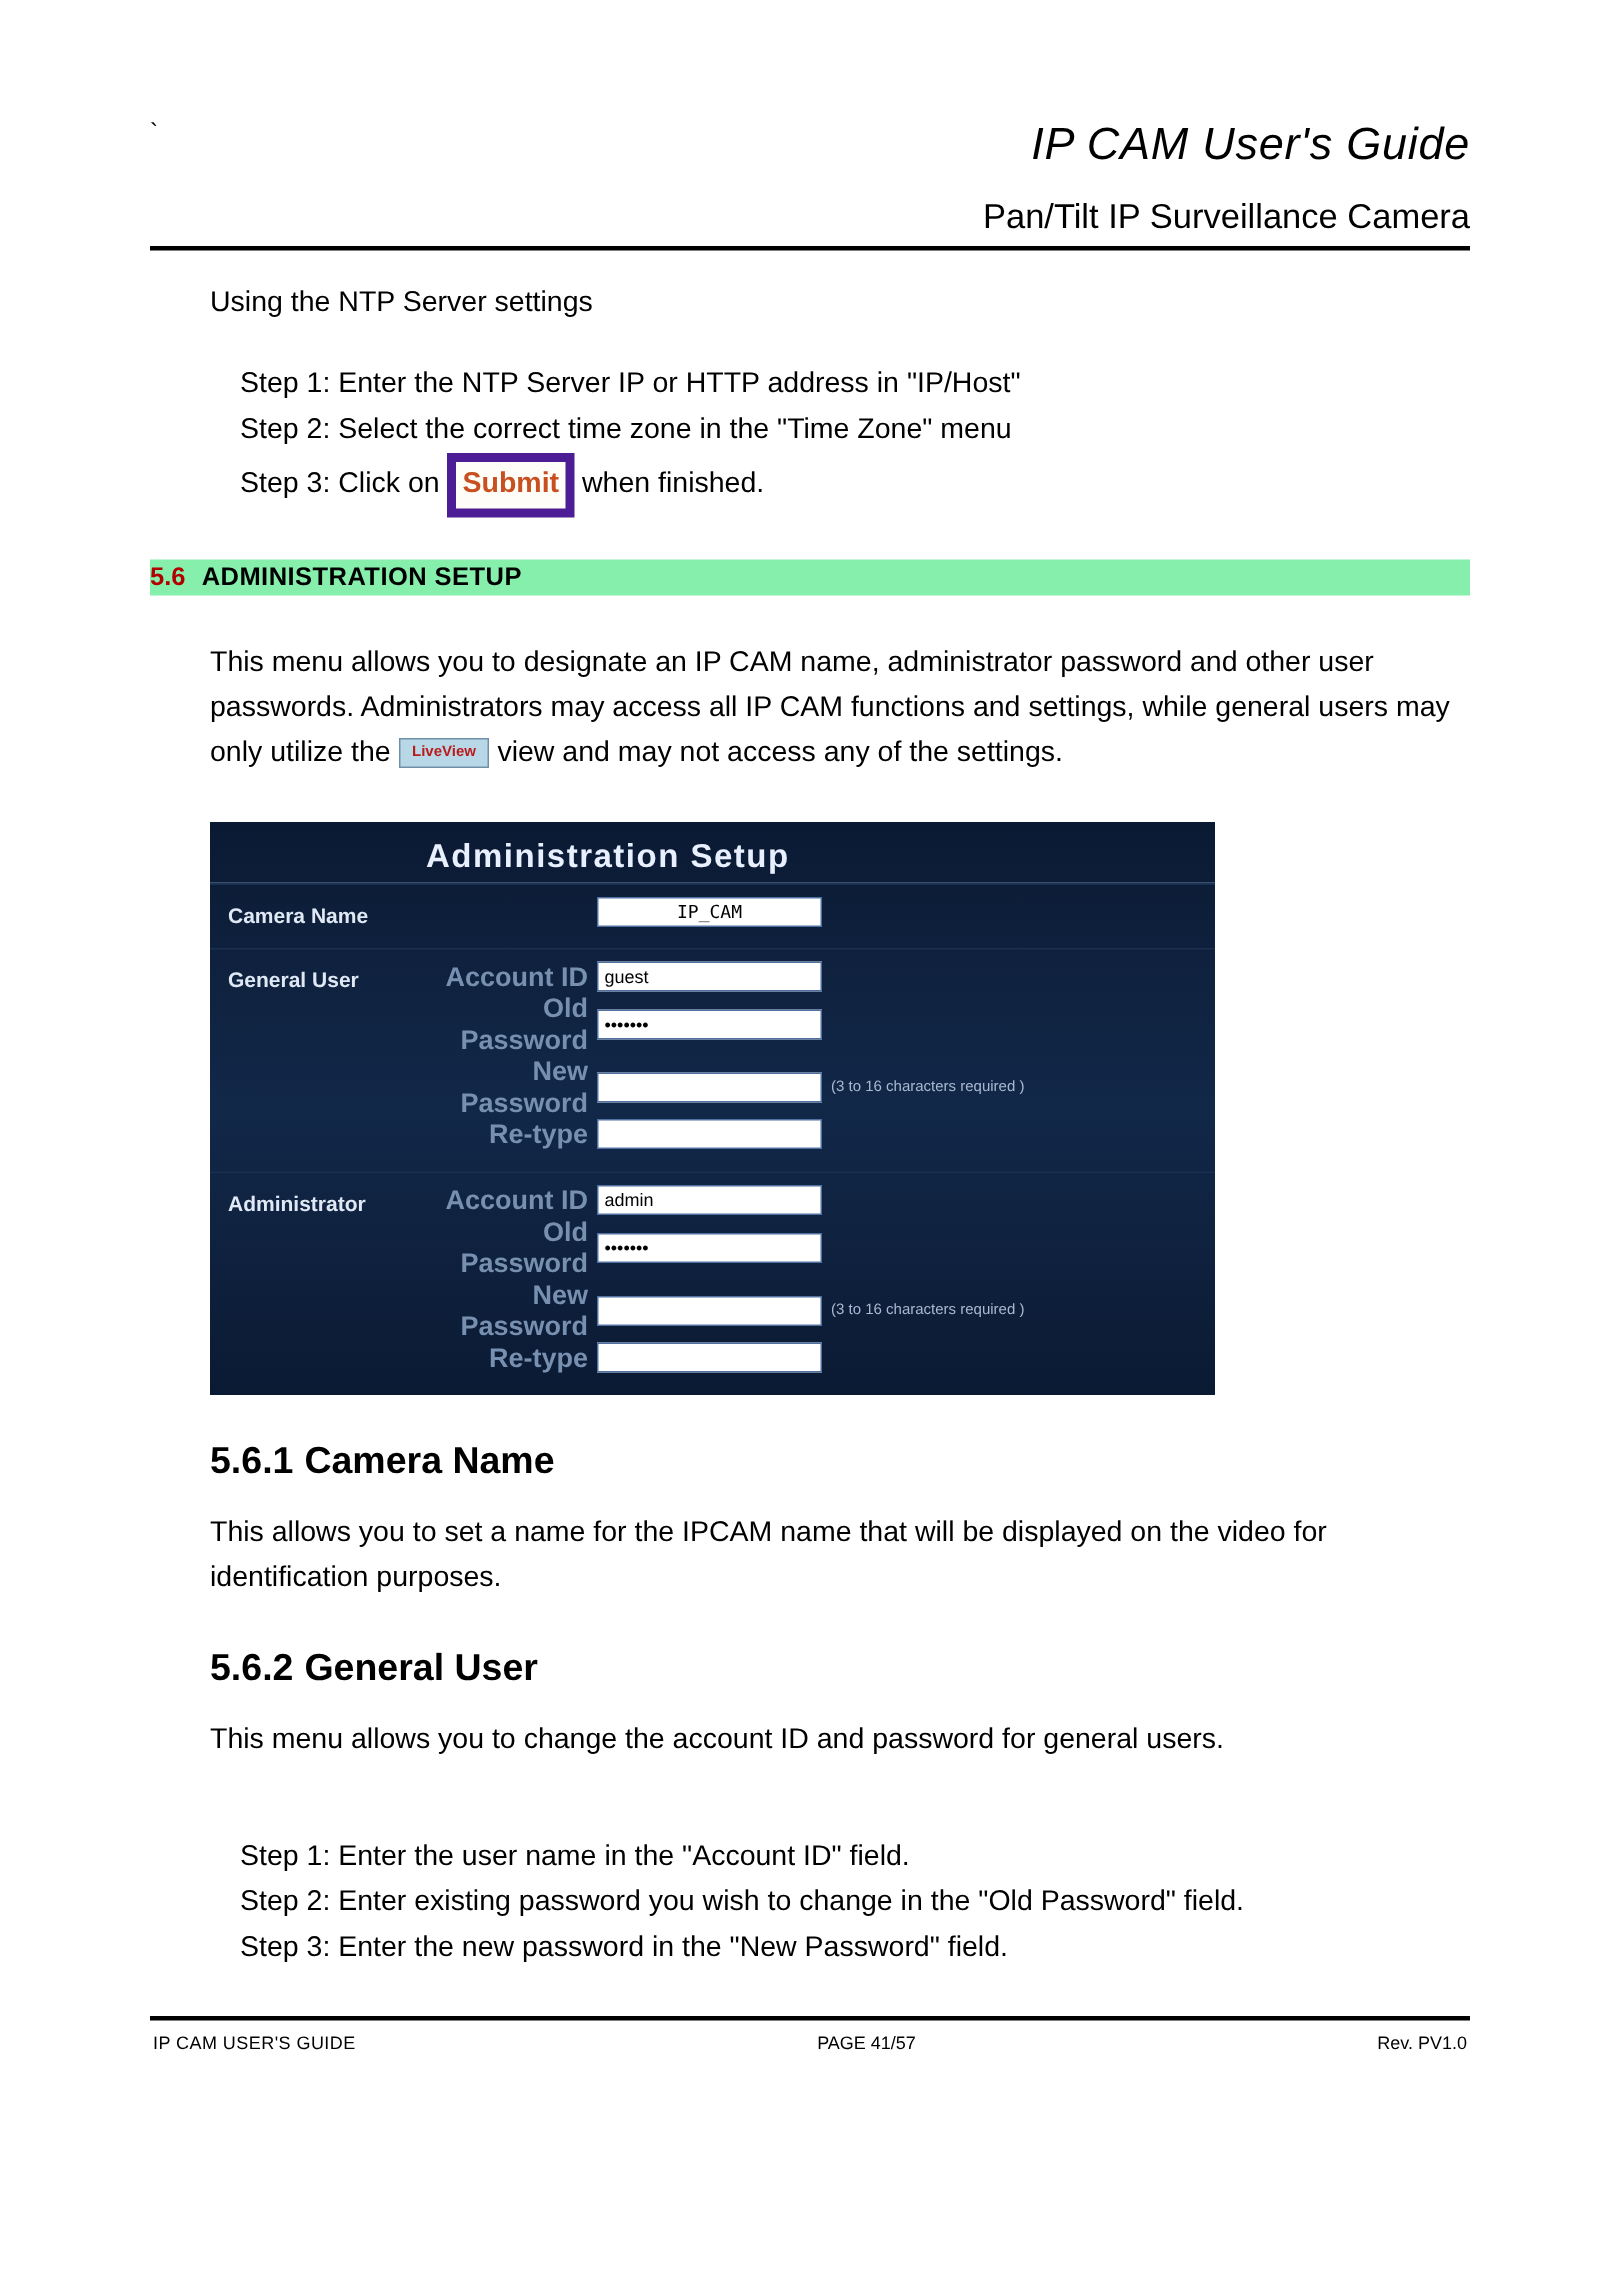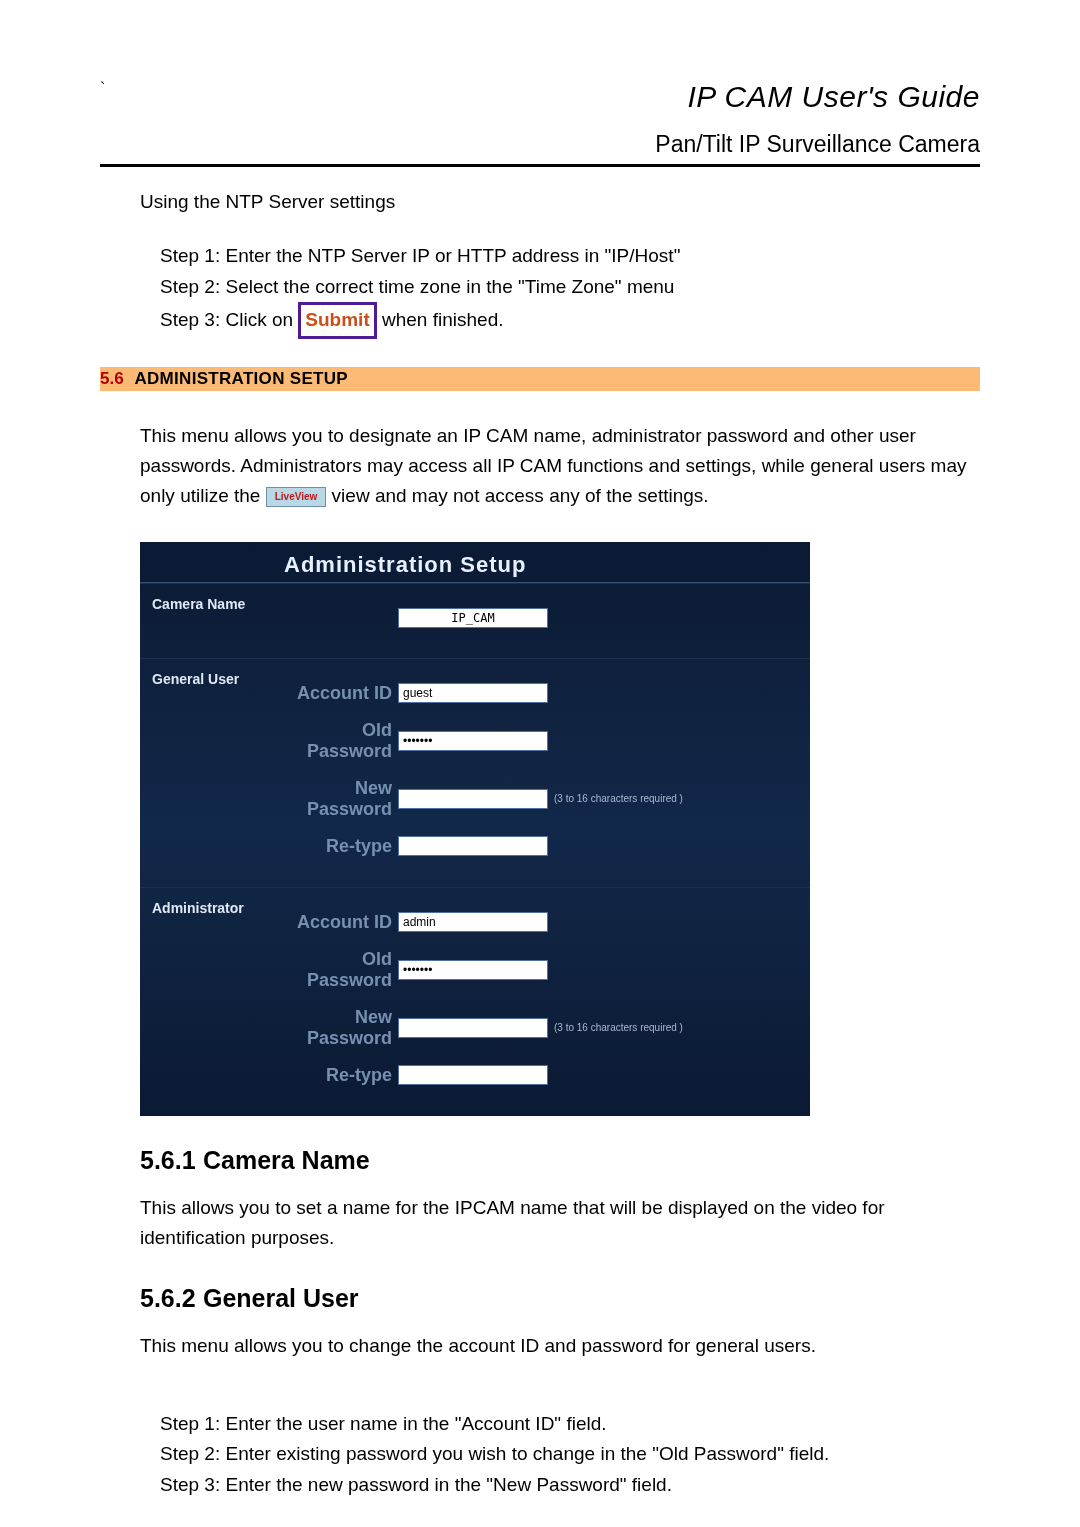--- a/index.html
+++ b/index.html
@@ -47,35 +47,35 @@
     font-size: 19px;
     line-height: 1.6;
     margin-left: 40px;
     margin-right: 0;
   }
   .indent-more {
     margin-left: 60px;
   }
   .submit-box {
     display: inline-block;
-    border: 3px solid #4c1d95;
+    border: 6px solid #4c1d95;
     padding: 0 4px;
     color: #c85020;
     font-weight: bold;
     background: #fffdf8;
   }
   .section-num {
     display: inline-block;
     width: 30px;
     color: #b00000;
     font-weight: bold;
     font-size: 17px;
   }
   .section-band {
-    background: #fdba74;
+    background: #86efac;
     padding: 2px 0 2px 0;
     margin-top: 28px;
     margin-bottom: 30px;
   }
   .section-band-inner {
     font-size: 17px;
     font-variant: small-caps;
     font-weight: bold;
     letter-spacing: 0.3px;
   }
@@ -119,21 +119,21 @@
     font-weight: bold;
     font-size: 14px;
     padding-top: 4px;
   }
   .admin-right {
     flex: 1;
   }
   .field-line {
     display: flex;
     align-items: center;
-    margin: 16px 0;
+    margin: 0 0;
   }
   .field-label {
     width: 110px;
     text-align: right;
     color: #7890b0;
     font-weight: bold;
     font-size: 18px;
     padding-right: 6px;
   }
   .field-input {

